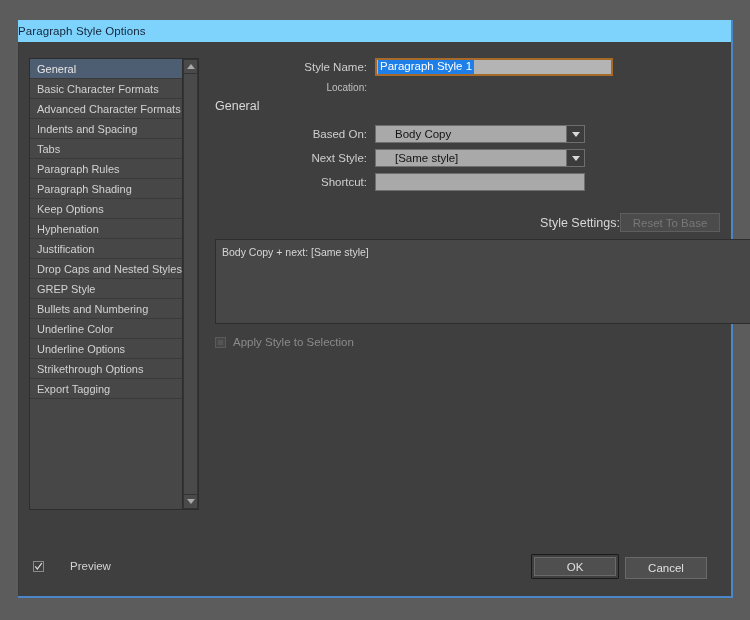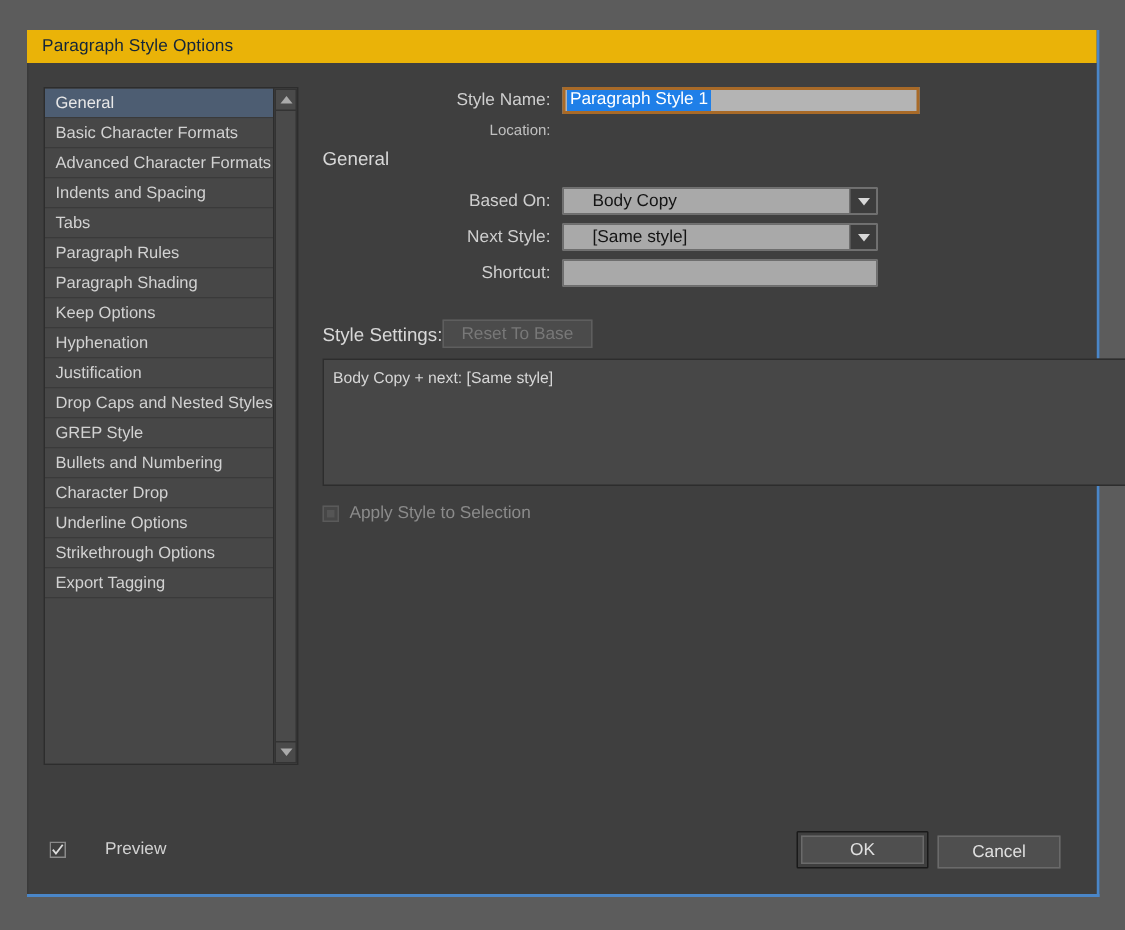--- a/index.html
+++ b/index.html
@@ -24,26 +24,25 @@
     top: 20px;
     width: 715px;
     height: 578px;
     background: #3f3f3f;
     border-right: 2px solid #4a86c8;
     border-bottom: 2px solid #4a86c8;
     box-sizing: border-box;
   }
   #titlebar {
     height: 22px;
-    background: #eab308;
+    background: #7dd3fc;
     color: #14253a;
     font-size: 11.5px;
     display: flex;
     align-items: center;
-    padding-left: 10px;
     box-sizing: border-box;
     letter-spacing: .1px;
   }
   #dialog-body {
     position: relative;
     height: 554px;
     background: #3f3f3f;
     border-left: 1px solid #3a3a3a;
   }
 
@@ -216,21 +215,21 @@
     height: 18px;
     background: #a9a9a9;
     border: 1px solid #6e6e6e;
     box-sizing: border-box;
   }
 
   
   #settings-header {
     display: flex;
     align-items: center;
-    justify-content: flex-start;
+    justify-content: flex-end;
     margin-top: 22px;
     width: 505px;
   }
   #settings-label {
     font-size: 12.5px;
     color: #d8d8d8;
   }
   .btn {
     font-size: 11.5px;
     display: flex;
@@ -368,21 +367,21 @@
           <div class="cat-item"><span>Indents and Spacing</span></div>
           <div class="cat-item"><span>Tabs</span></div>
           <div class="cat-item"><span>Paragraph Rules</span></div>
           <div class="cat-item"><span>Paragraph Shading</span></div>
           <div class="cat-item"><span>Keep Options</span></div>
           <div class="cat-item"><span>Hyphenation</span></div>
           <div class="cat-item"><span>Justification</span></div>
           <div class="cat-item"><span>Drop Caps and Nested Styles</span></div>
           <div class="cat-item"><span>GREP Style</span></div>
           <div class="cat-item"><span>Bullets and Numbering</span></div>
-          <div class="cat-item"><span>Character Drop</span></div>
+          <div class="cat-item"><span>Underline Color</span></div>
           <div class="cat-item"><span>Underline Options</span></div>
           <div class="cat-item"><span>Strikethrough Options</span></div>
           <div class="cat-item"><span>Export Tagging</span></div>
           <div id="category-filler"></div>
         </div>
       <div class="vscroll">
         <div class="sb-btn">
           <div class="tri-up"></div>
         </div>
         <div class="track"></div>

